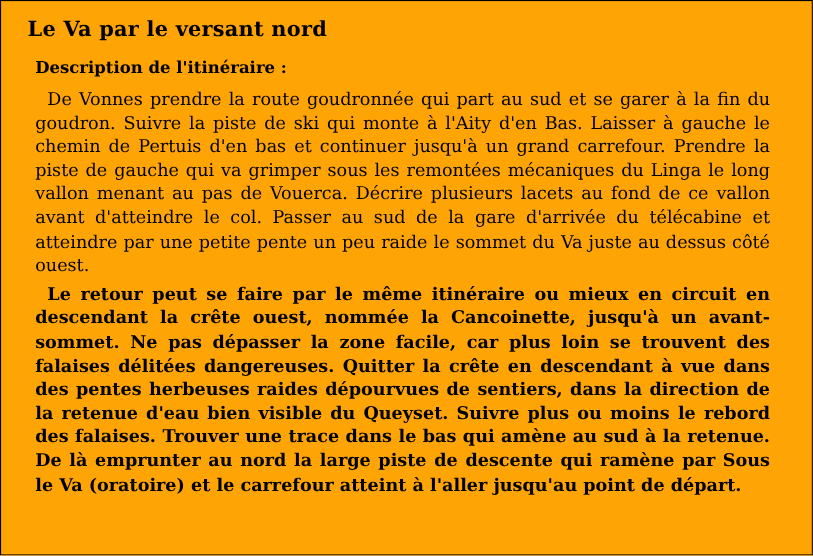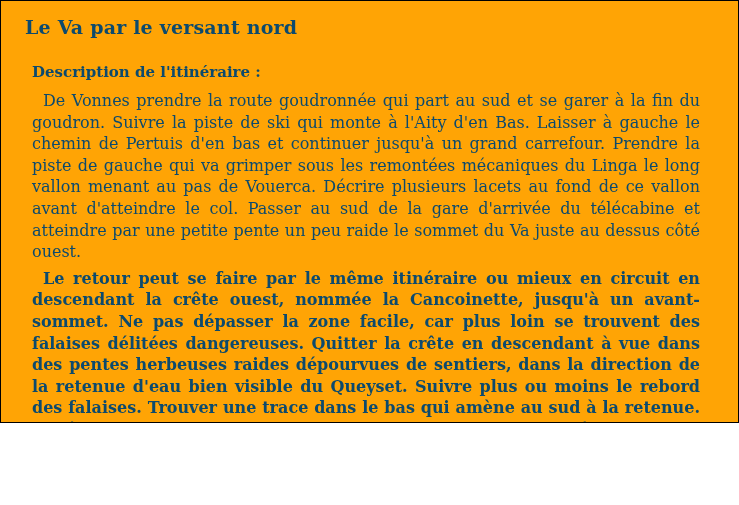--- a/index.html
+++ b/index.html
@@ -2,38 +2,38 @@
 <html><head>
 <meta charset="utf-8">
 <style>
   html, body {
     margin: 0;
     padding: 0;
   }
   .page {
     box-sizing: border-box;
     width: 739px;
-    height: 423px;
+    height: 505px;
     background: #FFA405;
     border: 1px solid #000000;
     overflow: hidden;
     font-family: "DejaVu Serif", serif;
-    color: #0c4a6e;
+    color: #000000;
   }
   .page-title {
     font-size: 19px;
     font-weight: bold;
     margin: 14px 24px 0 24px;
     line-height: 24px;
     letter-spacing: 0.2px;
   }
   .section-heading {
     font-size: 15px;
     font-weight: bold;
-    margin: 24px 31px 0 31px;
+    margin: 13px 31px 0 31px;
     line-height: 18px;
   }
   .body-text {
     margin: 9px 38px 0 31px;
     font-size: 16px;
     line-height: 21.6px;
     text-align: justify;
     text-indent: 11px;
   }
   .body-text + .body-text {

